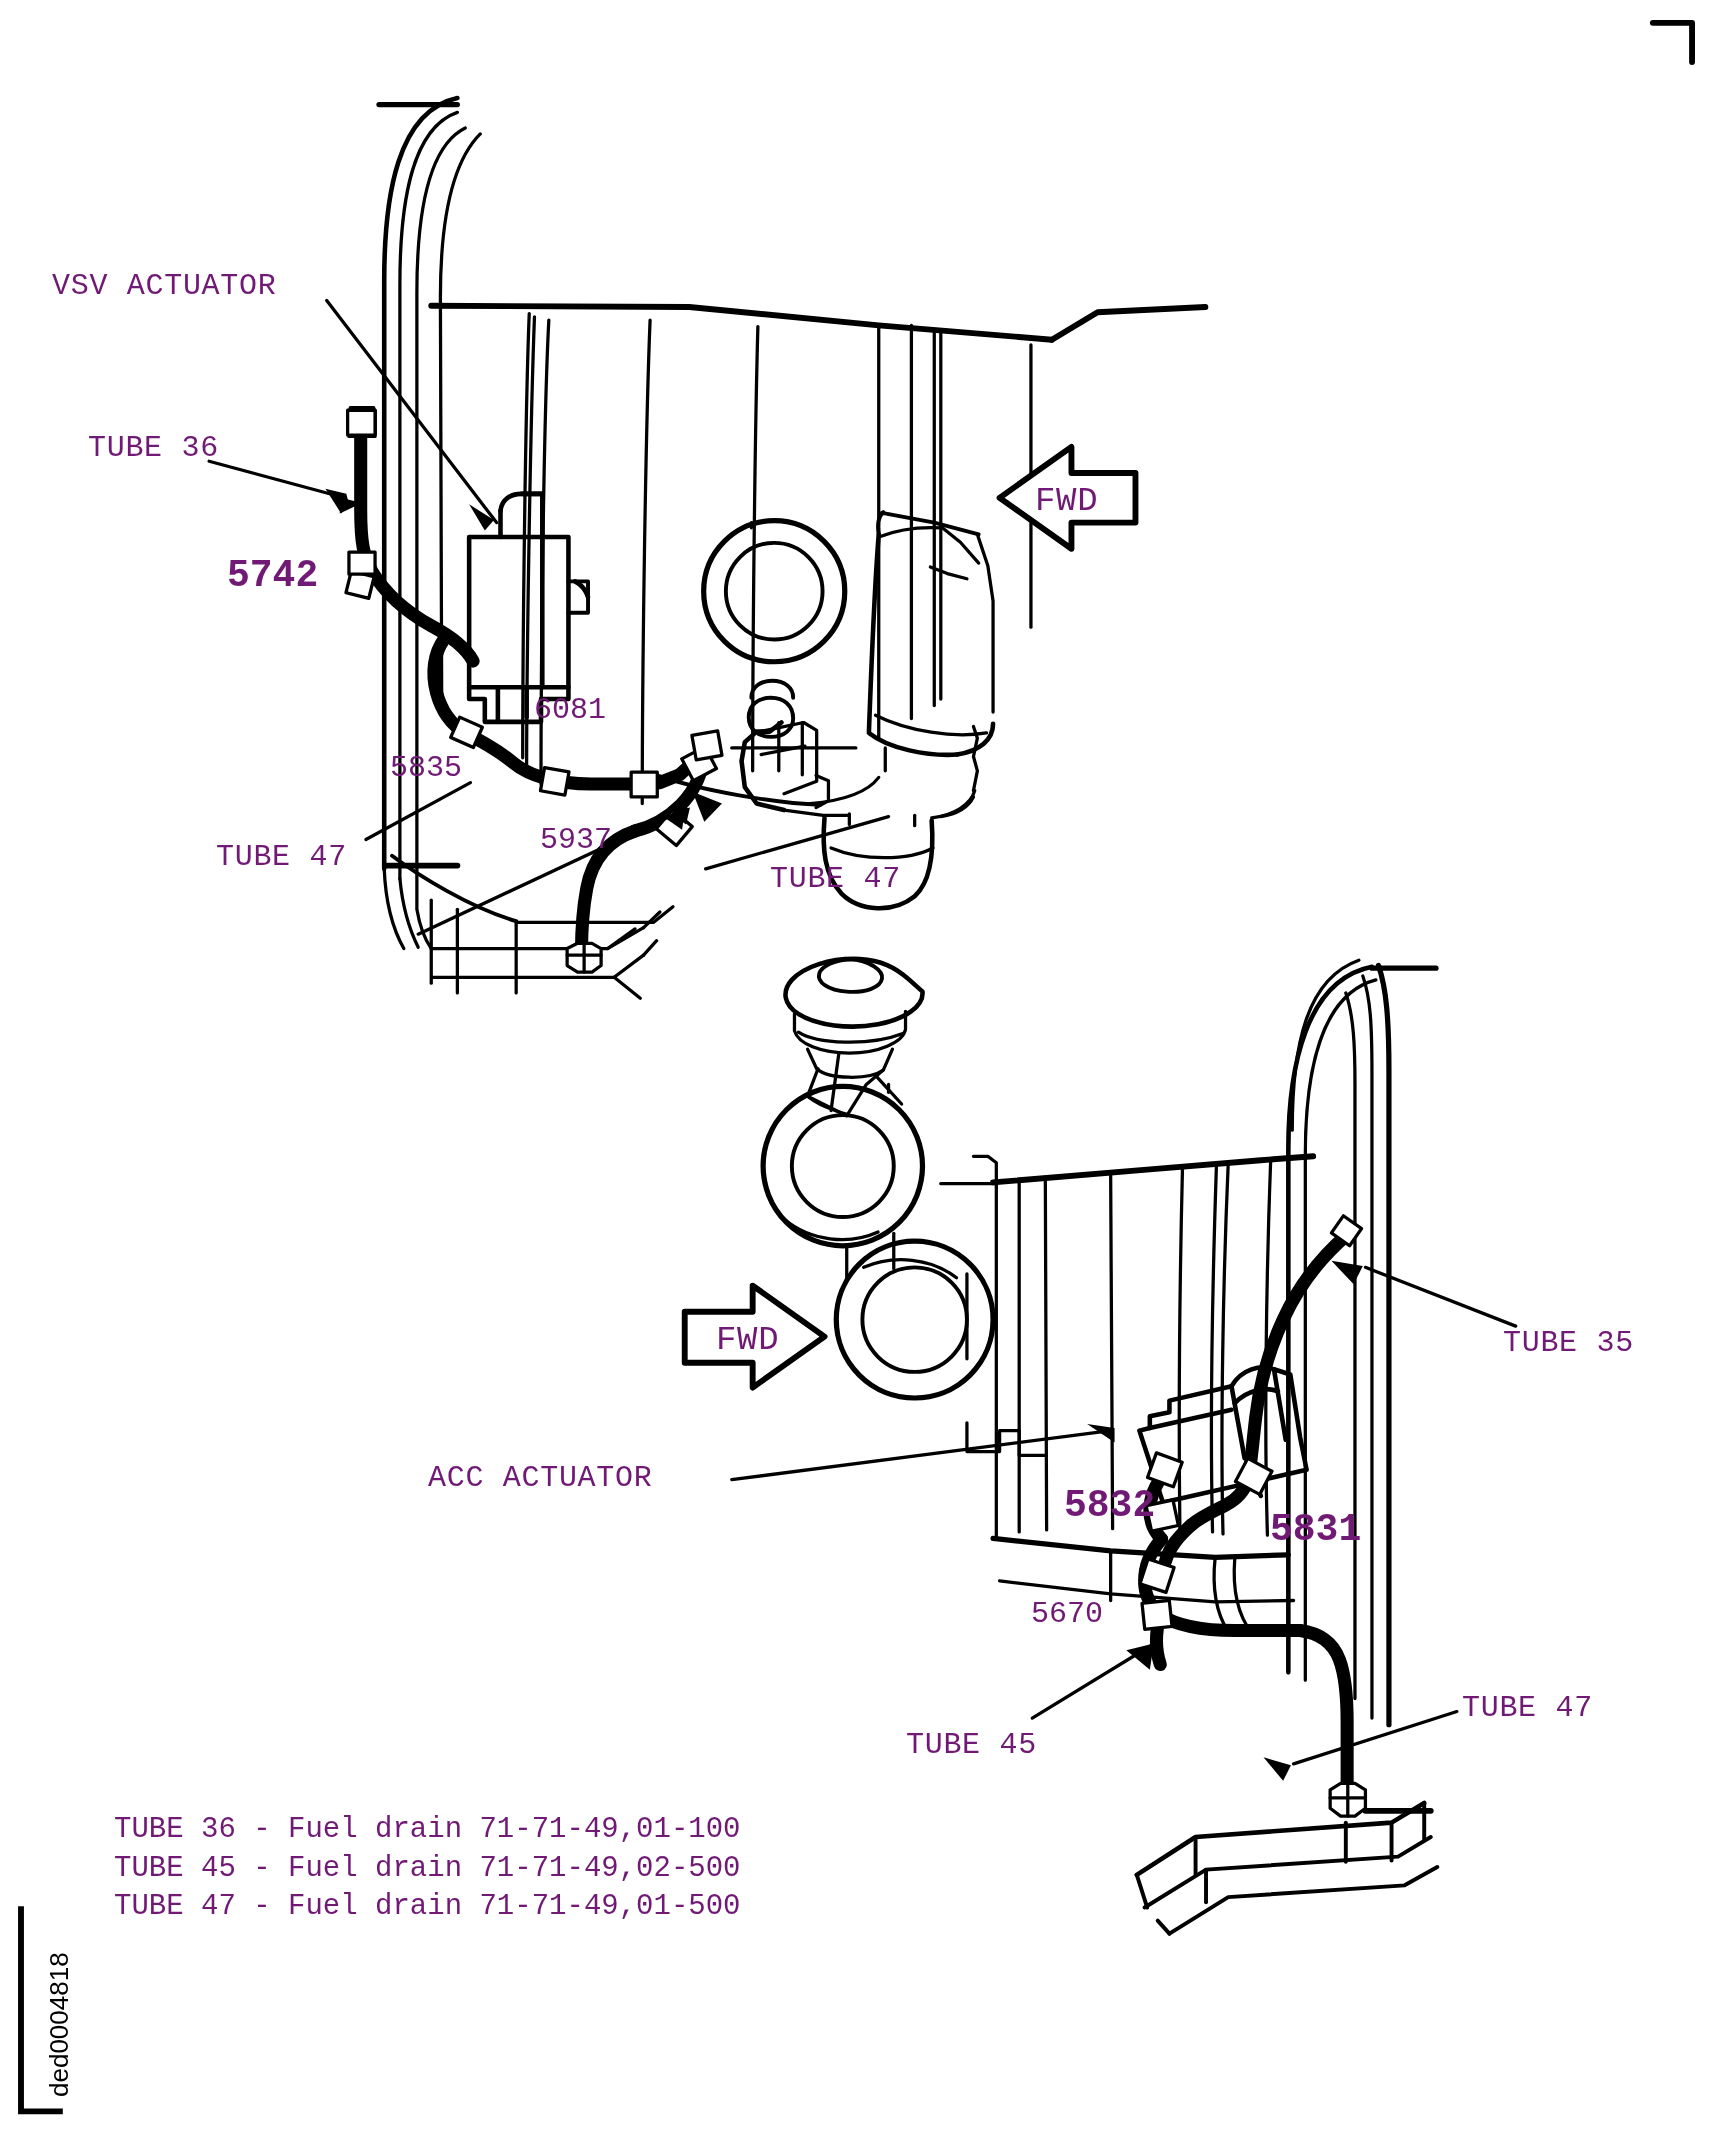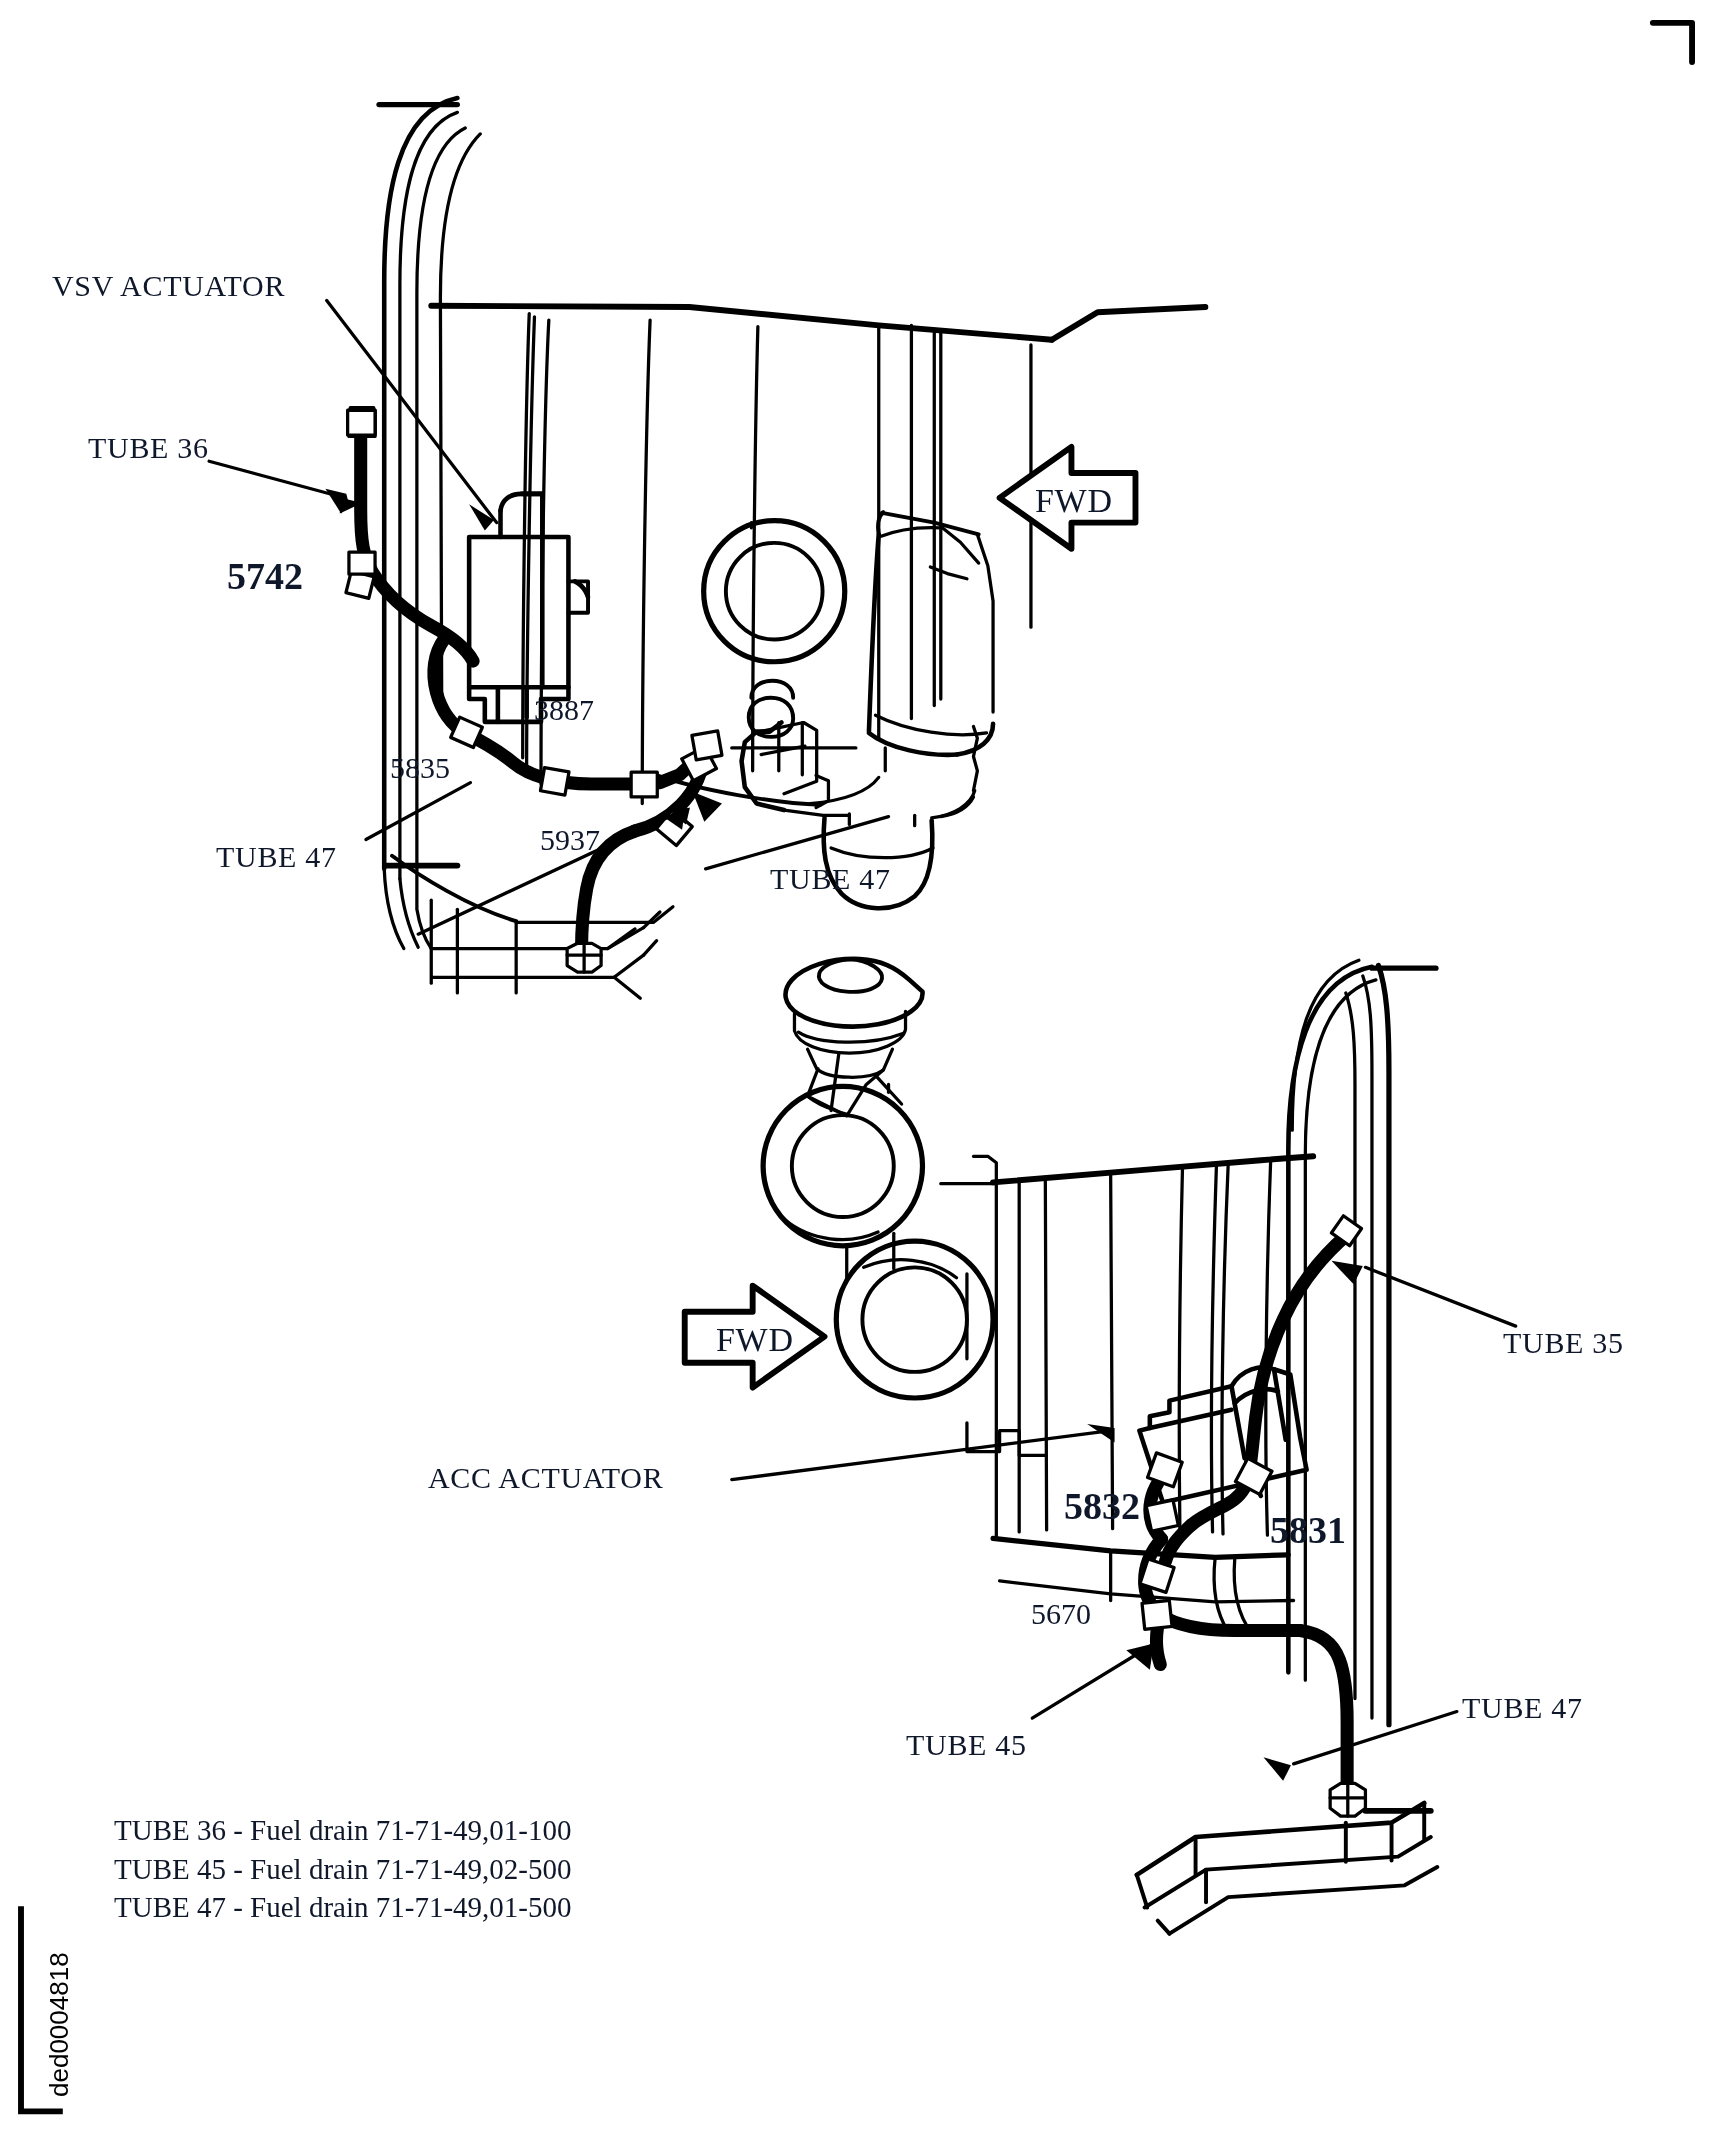--- a/index.html
+++ b/index.html
@@ -1,20 +1,20 @@
 <!DOCTYPE html>
 <html style="font-size:10.5px"><head>
 <meta charset="utf-8">
 <style>
   html,body{margin:0;padding:0;background:#fff;}
   body{width:1732px;height:2129px;position:relative;overflow:hidden;
        font-family:"Liberation Sans",sans-serif;color:#000;}
   #sheet{position:absolute;inset:0;}
   svg{position:absolute;top:0;left:0;width:1732px;height:2129px;}
-  .lbl{position:absolute;white-space:nowrap;font-family:Liberation Serif, serif;color:#0f172a;}
+  .lbl{position:absolute;white-space:nowrap;font-family:Liberation Mono, monospace;color:#701a75;}
   .cap{font-size:30px;letter-spacing:0.7px;}
   .capw{font-size:30px;letter-spacing:0.7px;}
   .num{font-size:38px;font-weight:700;}
   .num2{font-size:30px;}
   .legend{font-size:29px;line-height:1.33;}
   .legend div{white-space:pre;}
   .vid{position:absolute;font-size:26px;transform:rotate(-90deg);transform-origin:0 0;white-space:nowrap;}
 </style>
 </head>
 <body>
@@ -352,21 +352,21 @@
 </svg>
 
 <div class="lbl cap" style="left:52px;top:269px;">VSV  ACTUATOR</div>
 
 <div class="lbl cap" style="left:88px;top:431px;">TUBE 36</div>
 
 <div class="lbl num" style="left:227px;top:554px;">5742</div>
 
 <div class="lbl num2" style="left:390px;top:730px;margin-top:21px;">5835</div>
 
-<div class="lbl num2" style="left:534px;top:693px;">3887</div>
+<div class="lbl num2" style="left:534px;top:693px;">6081</div>
 
 <div class="lbl num2" style="left:540px;top:823px;">5937</div>
 
 <div class="lbl cap" style="left:216px;top:840px;">TUBE 47</div>
 
 <div class="lbl cap" style="left:770px;top:862px;">TUBE 47</div>
 
 <div class="lbl" style="left:1035px;top:482px;font-size:34px;font-weight:400;letter-spacing:0.7px;">FWD</div>
 
 <div class="lbl" style="left:716px;top:1321px;font-size:34px;letter-spacing:0.7px;">FWD</div>

